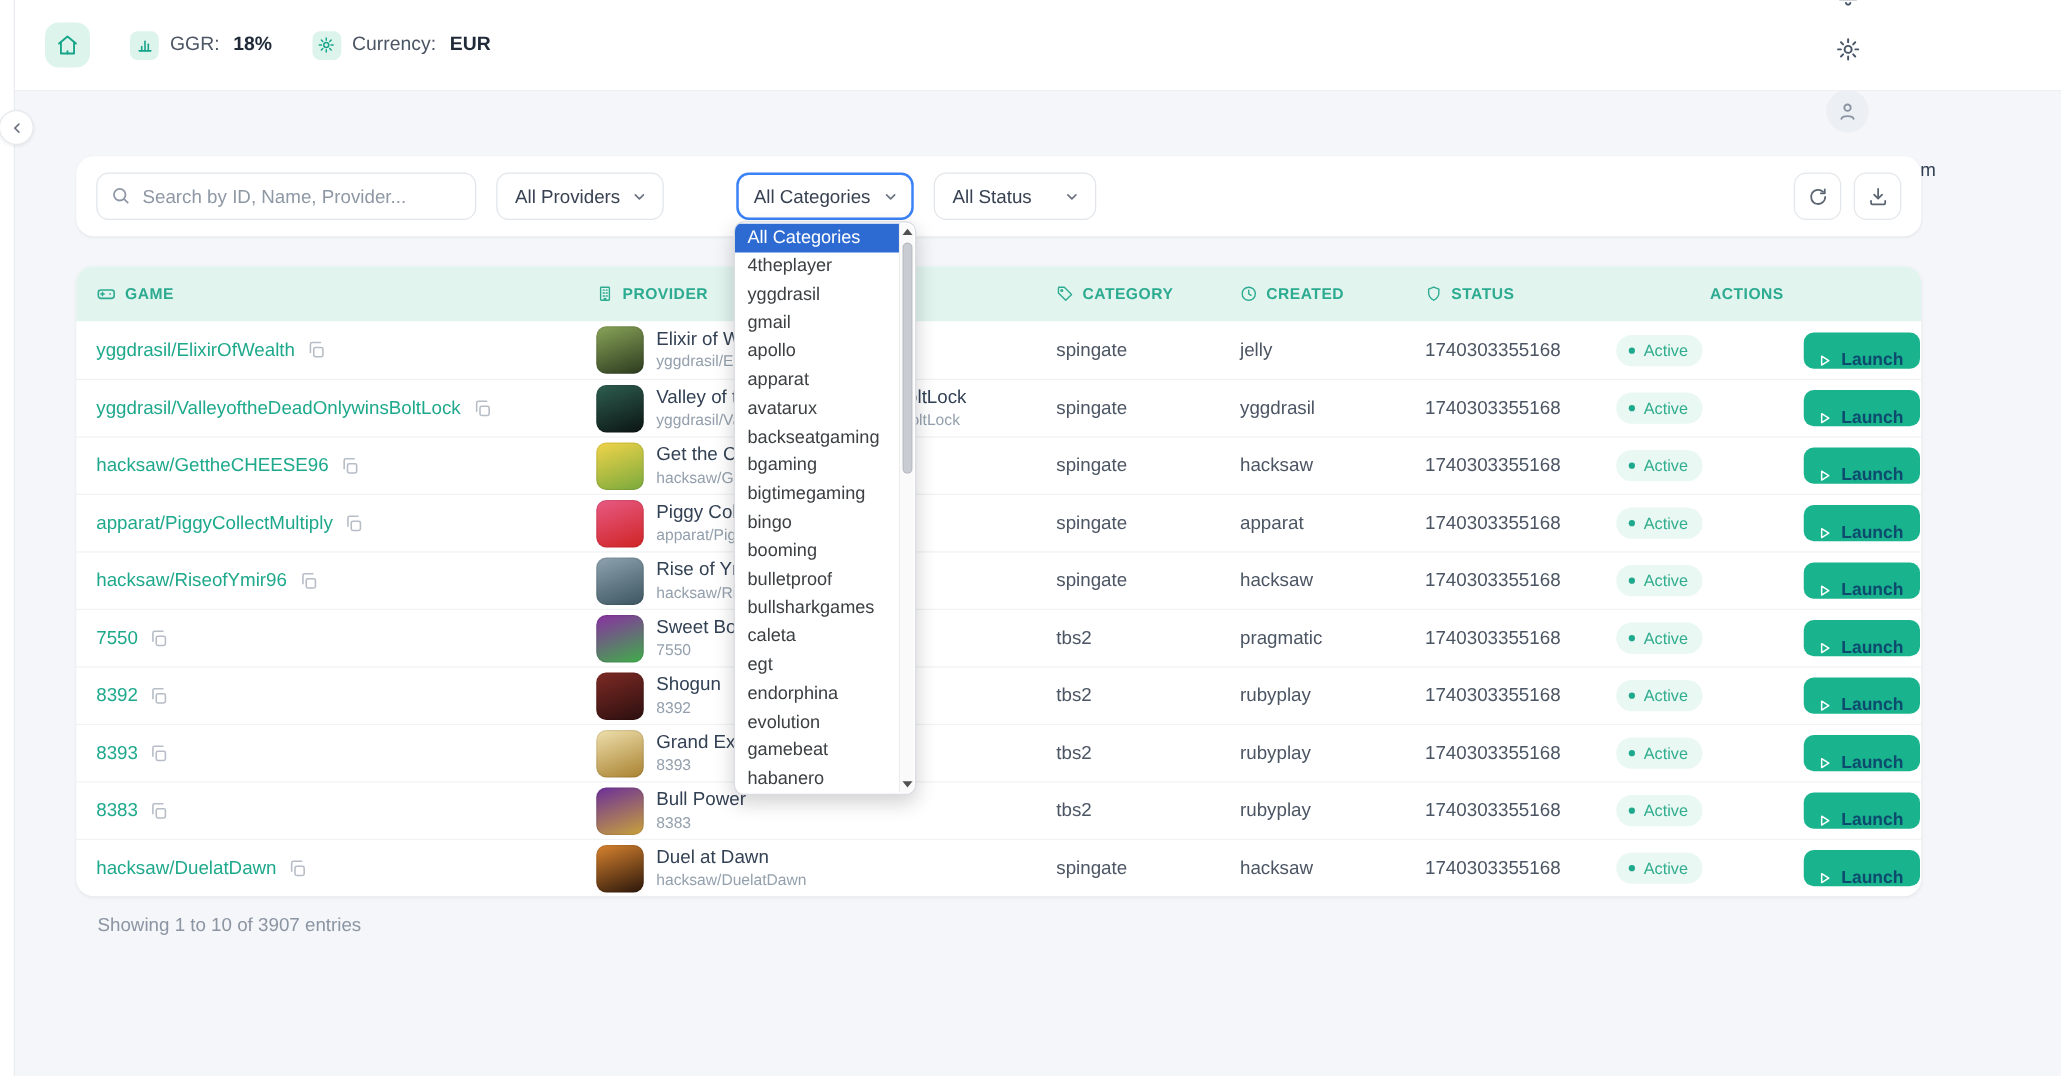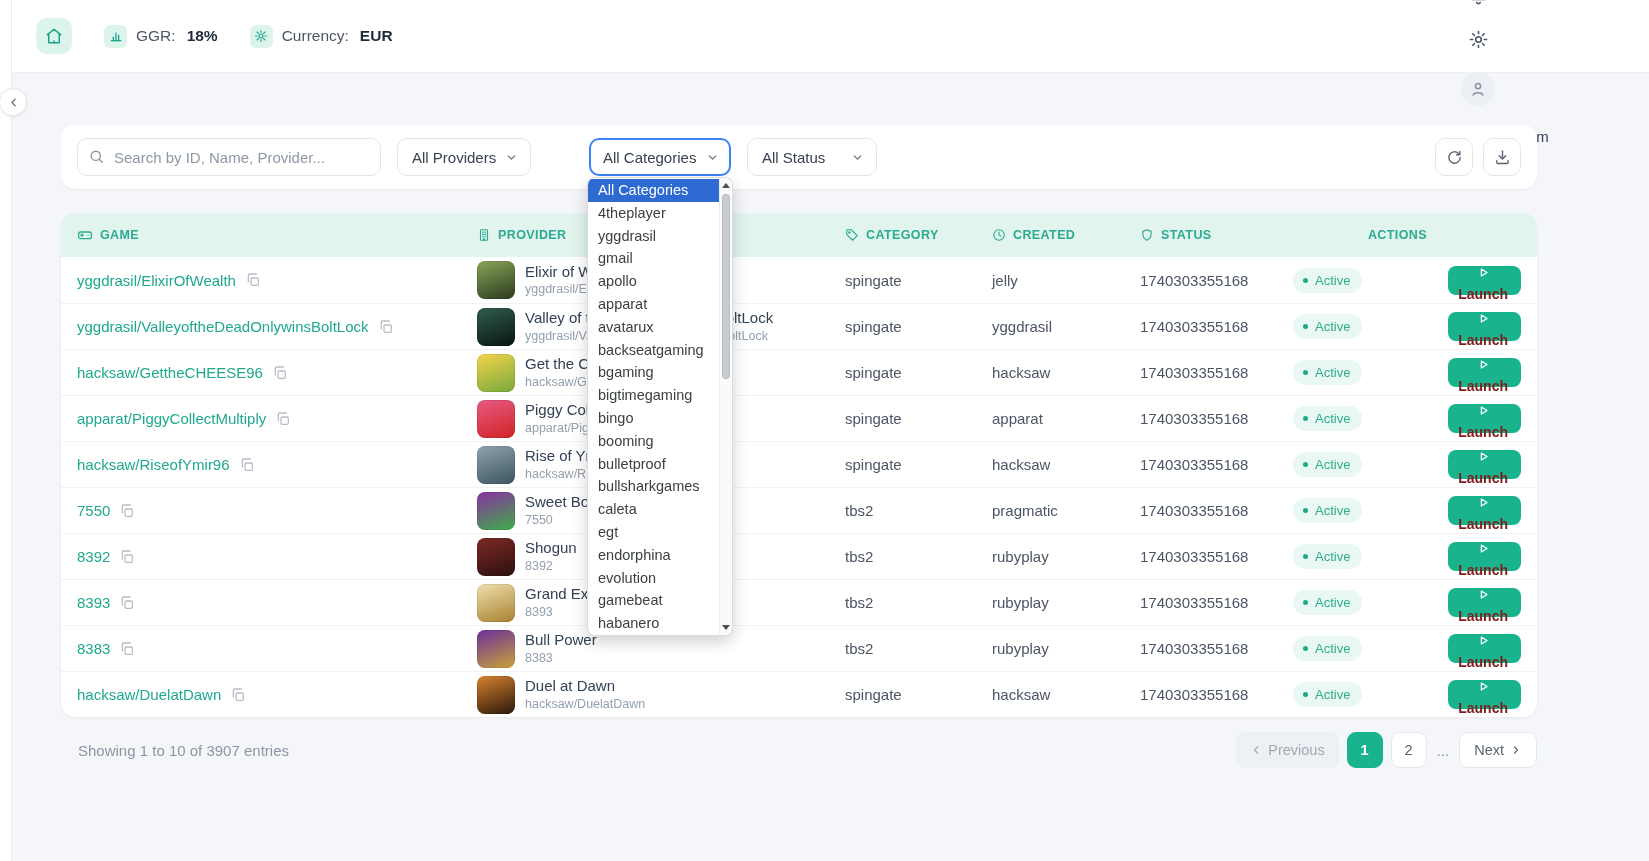--- a/index.html
+++ b/index.html
@@ -75,21 +75,21 @@
   .id-link { color:#1fa98c; font-size:15px; text-decoration:none; white-space:nowrap; cursor:pointer; }
   .copy-ic { color:#b6bdc6; display:flex; cursor:pointer; }
   .cell-game { display:flex; align-items:center; gap:10px; min-width:0; }
   .thumb { width:38px; height:38px; border-radius:8px; flex:none; box-shadow:inset 0 0 0 1px rgba(0,0,0,.08); }
   .gname { font-size:15px; color:#334155; white-space:nowrap; line-height:1.25; }
   .gsub { font-size:12.5px; color:#94a0ad; white-space:nowrap; line-height:1.3; }
   .cell-txt { font-size:15px; color:#4b5563; white-space:nowrap; }
   .badge { display:inline-flex; align-items:center; gap:7px; background:#e9f8f2; color:#30ac8e; border-radius:13px; padding:5px 12px 5px 10px; font-size:13px; }
   .badge .dot { width:5px; height:5px; border-radius:50%; background:#1fa98c; }
   .cell-actions { display:flex; justify-content:flex-end; padding-right:16px; }
-  .launch-btn { display:flex; align-items:center; gap:7px; background:#19b48e; color:#7f1d1d; border:none; border-radius:8px; height:29px; padding:0 13px 0 10px; font-size:14px; font-weight:700; cursor:pointer; font-family:"Liberation Sans",sans-serif;flex-direction:column; }
+  .launch-btn { display:flex; align-items:flex-end; gap:7px; background:#19b48e; color:#0c4a6e; border:none; border-radius:8px; height:29px; padding:0 13px 0 10px; font-size:14px; font-weight:700; cursor:pointer; font-family:"Liberation Sans",sans-serif; }
 
   
   .footer { width:1476px; margin-top:15px; display:flex; align-items:center; justify-content:space-between; }
   .showing { font-size:15px; color:#8b95a3; padding-left:17px; }
   .pager { display:flex; align-items:center; gap:8px; }
   .pg-btn { height:36px; border-radius:9px; display:flex; align-items:center; justify-content:center; font-size:14.5px; cursor:pointer; padding:0 14px; gap:6px; }
   .pg-prev { background:#eef1f4; color:#a0a8b3; border:none; }
   .pg-num { width:36px; padding:0; background:#fff; border:1px solid #e4e8ec; color:#5b6572; }
   .pg-num.active { background:#19b48e; border-color:#19b48e; color:#fff; font-weight:700; }
   .pg-dots { color:#8a93a1; font-size:15px; margin:0 2px; }
@@ -677,39 +677,16 @@
                 </span>
       <span>Launch</span>
     </button>
             </div>
   </div>
 </div>
     </div>
 
     <div class="footer">
       <span class="showing">Showing 1 to 10 of 3907 entries</span>
-      <div class="pager">
-        <button class="pg-btn pg-prev">
-          <span>
-              <svg width="12" height="12" viewBox="0 0 24 24" fill="none" stroke="currentColor" stroke-width="2.4" stroke-linecap="round" stroke-linejoin="round">
-                <path d="M15 6l-6 6 6 6"></path>
-              </svg>
-            </span>
-          <span>Previous</span>
-        </button>
-        <span id="page-buttons" style="display:flex; gap:8px;">
-            <button class="pg-btn pg-num active">1</button>
-            <button class="pg-btn pg-num">2</button>
-          </span>
-        <span class="pg-dots">...</span>
-        <button class="pg-btn pg-next">
-          <span>Next</span>
-          <span>
-              <svg width="12" height="12" viewBox="0 0 24 24" fill="none" stroke="currentColor" stroke-width="2.4" stroke-linecap="round" stroke-linejoin="round">
-                <path d="M9 6l6 6-6 6"></path>
-              </svg>
-            </span>
-        </button>
-      </div>
     </div>
 
   </div>
 </div>
 
 </body></html>

